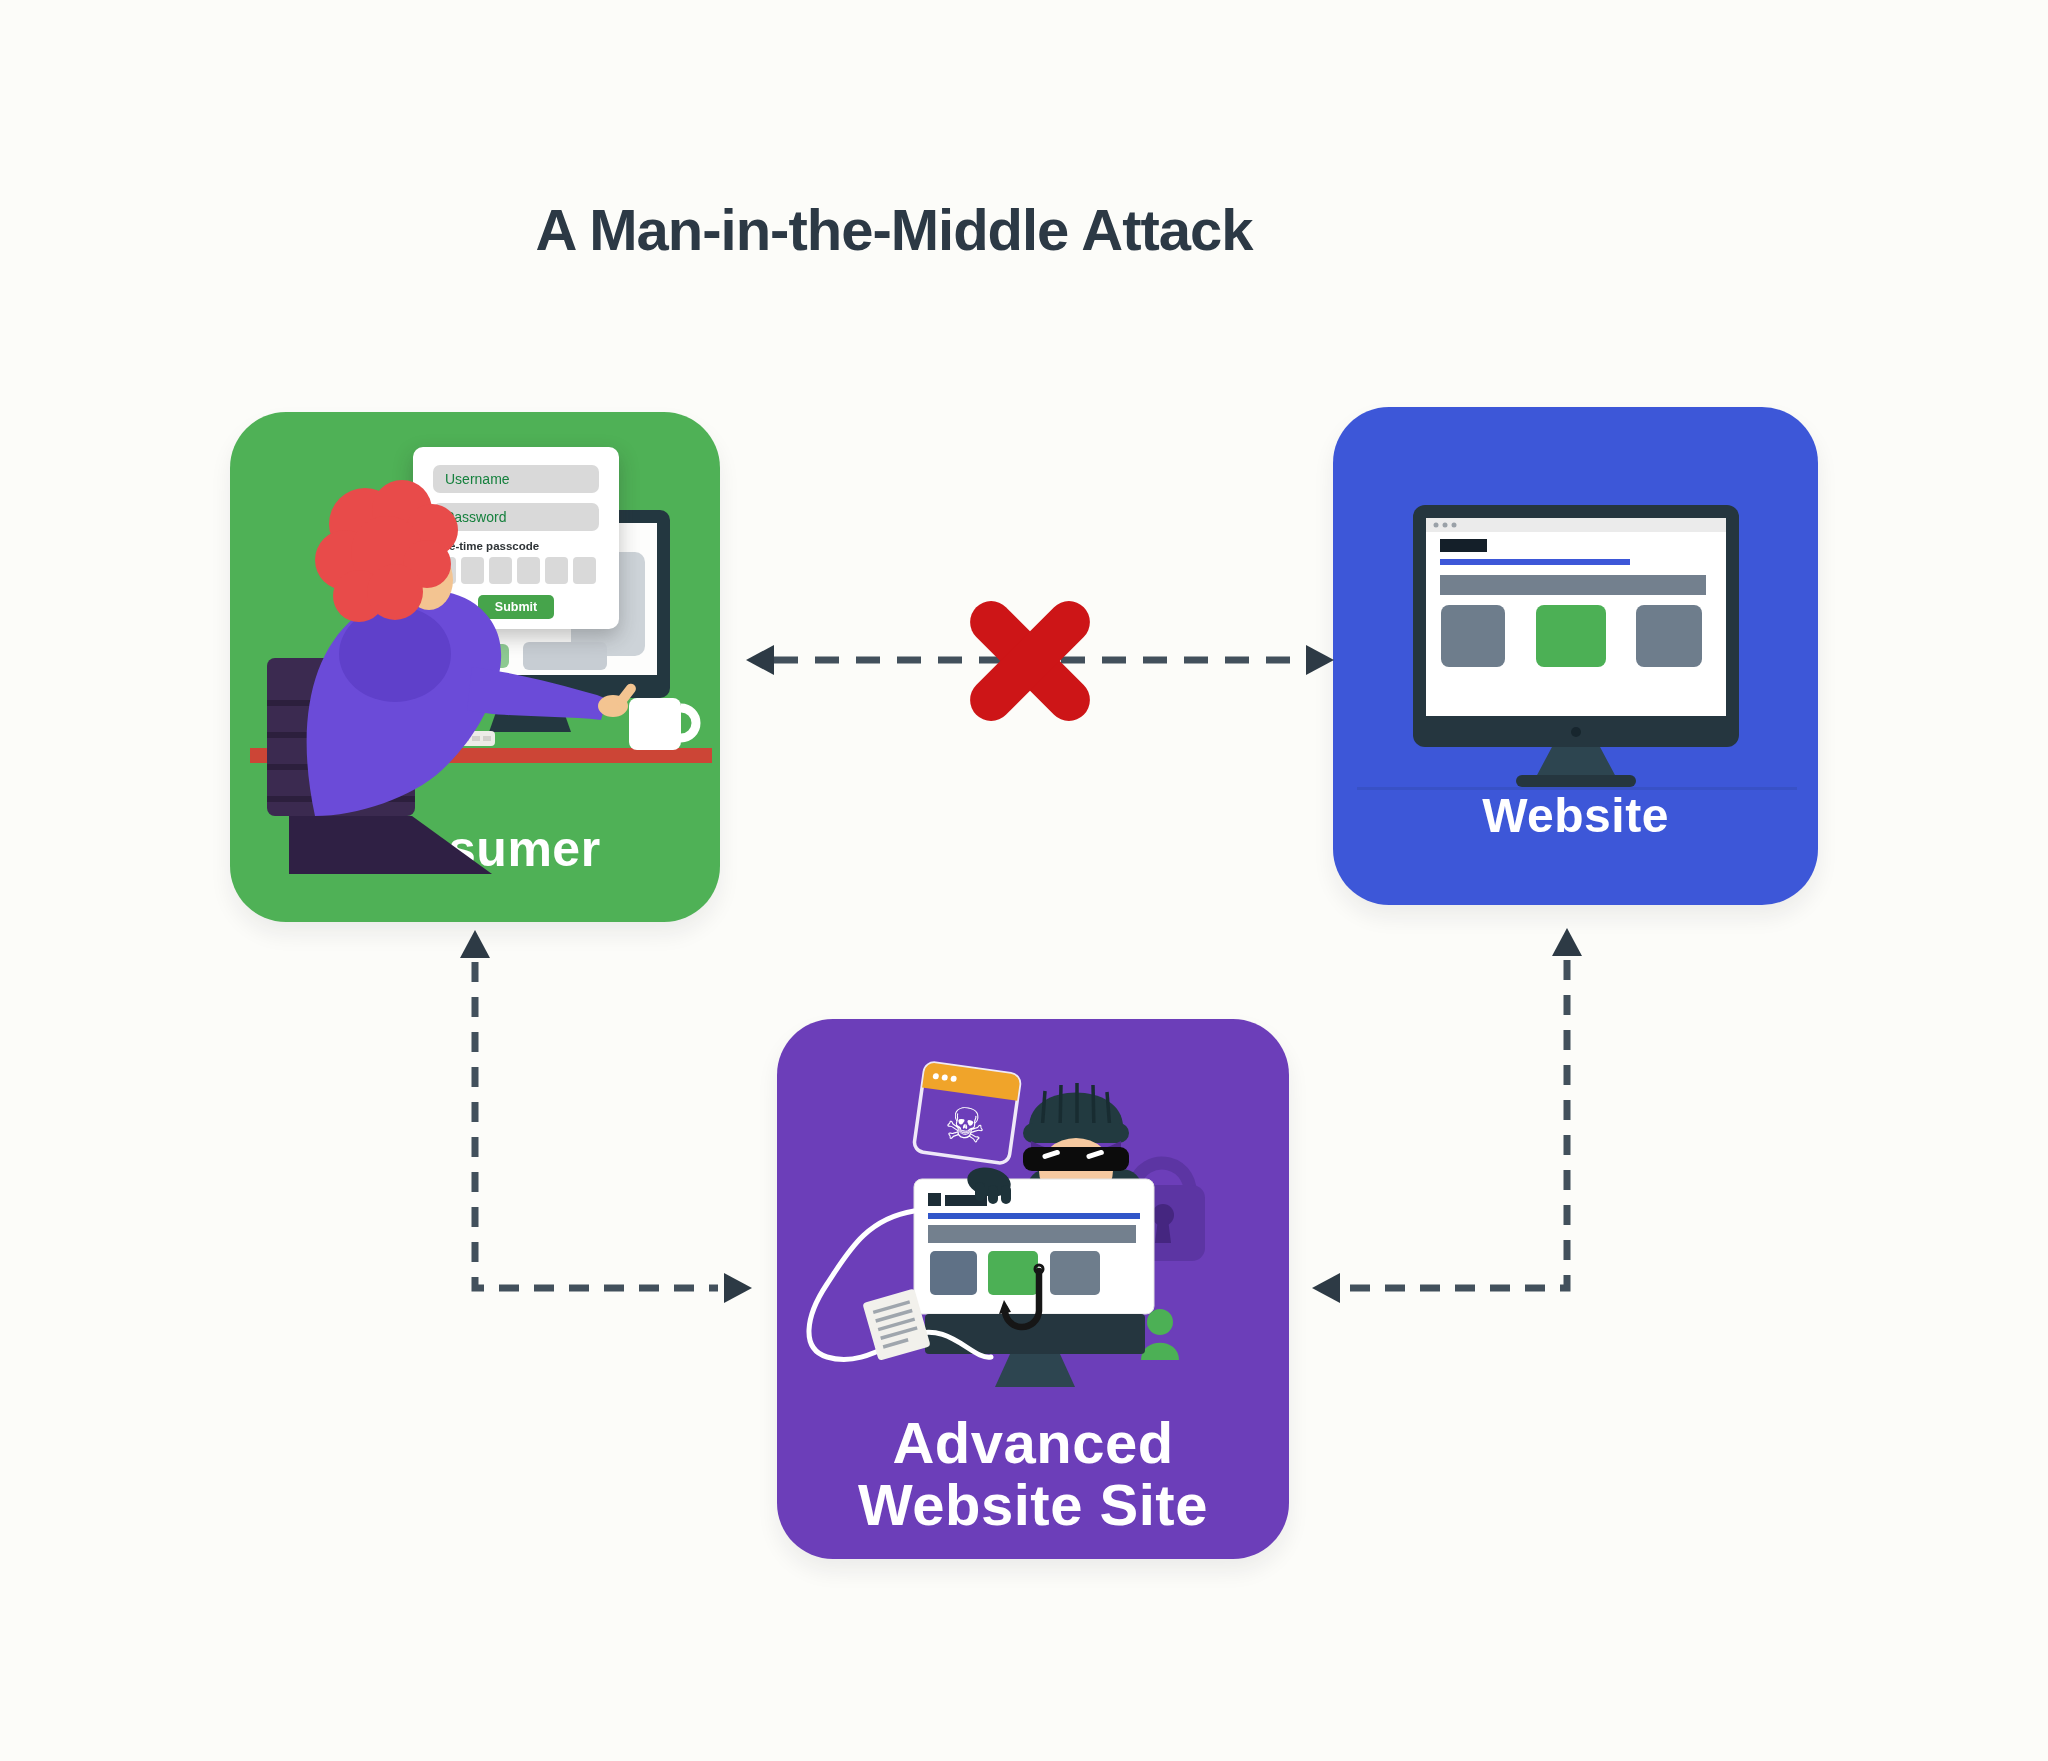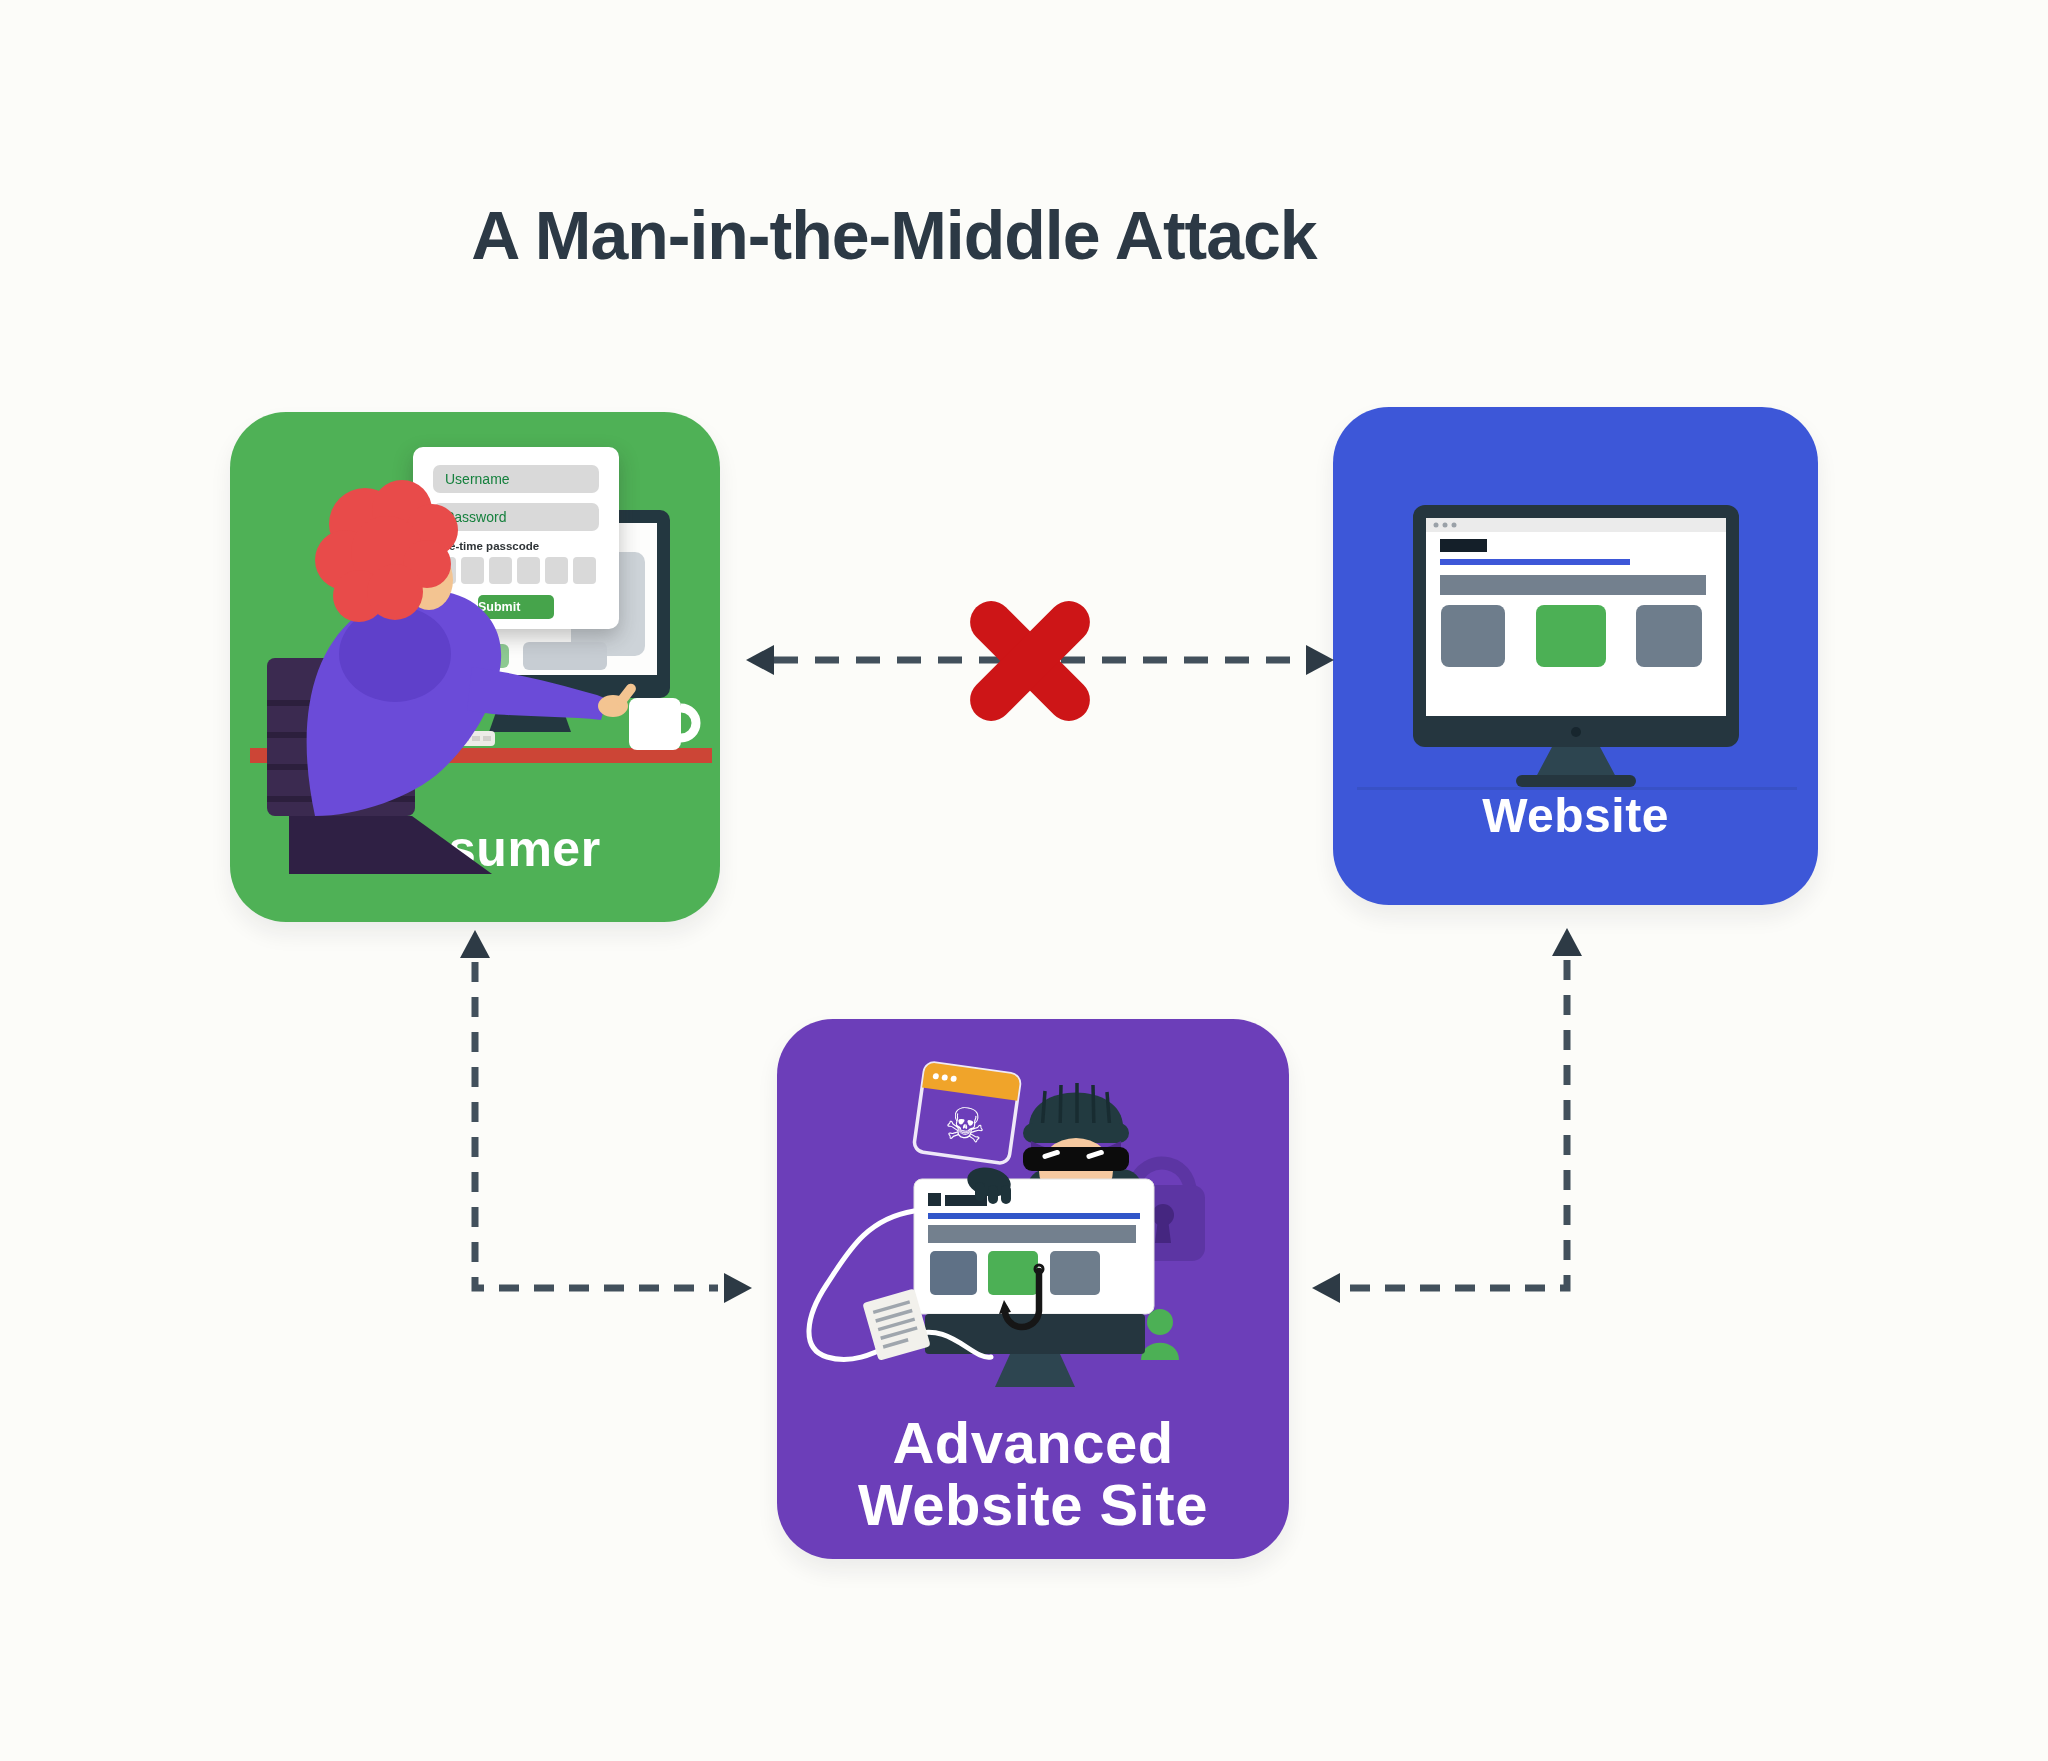--- a/index.html
+++ b/index.html
@@ -1,19 +1,19 @@
 <!DOCTYPE html>
 <html><head>
 <meta charset="utf-8">
 <style>
   html,body{margin:0;padding:0;}
   body{font-family:"Liberation Sans",sans-serif;}
   #canvas{position:relative;width:2048px;height:1761px;background:#fcfcf9;overflow:hidden;}
   .page-title{position:absolute;top:196px;left:0;width:1788px;text-align:center;
-    font-size:68px;font-weight:bold;letter-spacing:-1px;color:#2c3945;}
+    font-size:58px;font-weight:bold;letter-spacing:-1px;color:#2c3945;}
   .node{position:absolute;border-radius:56px;box-shadow:0 12px 22px rgba(30,30,40,.07);}
   #consumer-node{left:230px;top:412px;width:490px;height:510px;background:#4fb156;}
   #website-node{left:1333px;top:407px;width:485px;height:498px;background:#3d57d8;}
   #phishing-node{left:777px;top:1019px;width:512px;height:540px;background:#6c3eb9;}
   .node-label{position:absolute;left:0;width:100%;text-align:center;color:#fff;
     font-weight:bold;letter-spacing:.5px;}
   #consumer-label{bottom:44px;font-size:50px;}
   #website-label{bottom:62px;font-size:48px;}
   #phishing-label{bottom:24px;font-size:58px;line-height:1.06;}
   .illus{position:absolute;left:0;top:0;}
@@ -22,21 +22,21 @@
     background:#ffffff;border-radius:10px;box-shadow:0 8px 20px rgba(40,40,40,.28);z-index:2;}
   .form-input{position:absolute;left:20px;width:166px;height:28px;background:#d9d9d9;
     border-radius:7px;font-size:14px;line-height:28px;color:#15803d;padding-left:12px;
     box-sizing:border-box;}
   #username-field{top:18px;}
   #password-field{top:56px;}
   #otp-label{position:absolute;left:22px;top:93px;font-size:11.5px;color:#2f3437;font-weight:bold;}
   #otp-boxes{position:absolute;left:20px;top:110px;width:166px;display:flex;gap:5px;}
   .otp-box{width:23px;height:27px;background:#d9d9d9;border-radius:4px;}
   #submit-button{position:absolute;left:65px;top:148px;width:76px;height:24px;background:#46a44b;
-    border-radius:5px;color:#fff;font-size:12.5px;font-weight:bold;line-height:24px;}
+    border-radius:5px;color:#fff;font-size:12.5px;font-weight:bold;text-align:center;line-height:24px;}
   .person-layer{z-index:3;}
   #connector-layer{position:absolute;left:0;top:0;}
 </style>
 </head>
 <body>
 
 <div id="canvas">
 
   <div class="page-title">A Man-in-the-Middle Attack</div>
 

